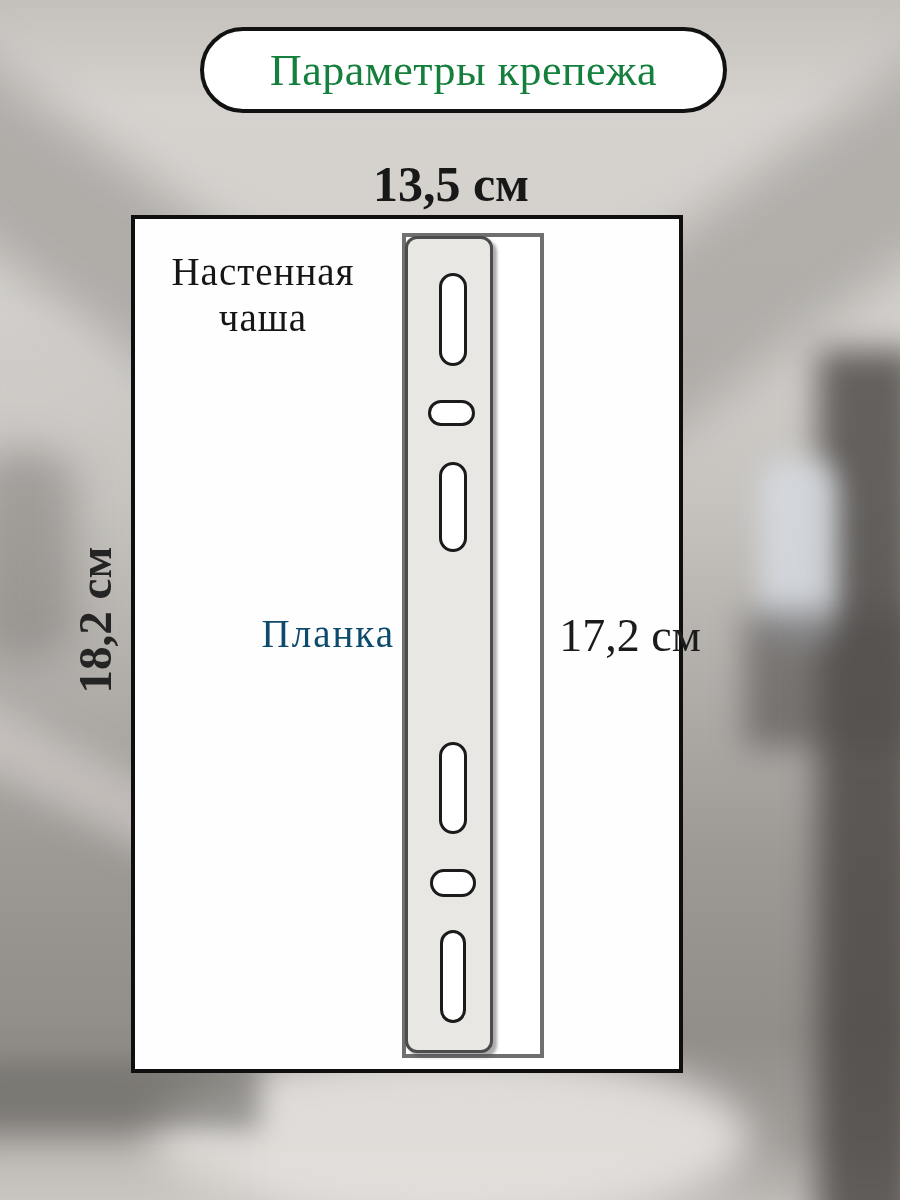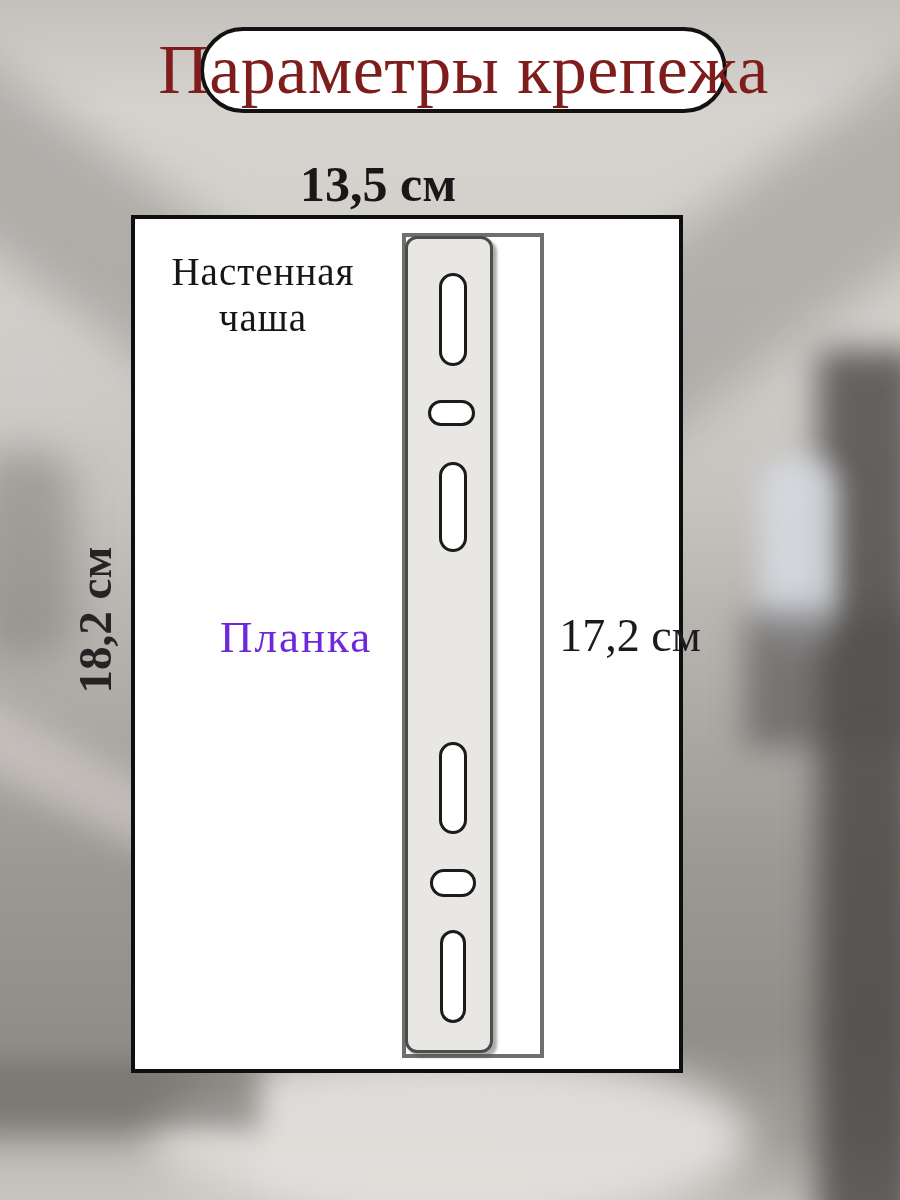--- a/index.html
+++ b/index.html
@@ -27,35 +27,35 @@
     transform:rotate(27deg);filter:blur(16px);}
   .bl-floor{left:150px;top:1048px;width:600px;height:180px;background:rgba(229,226,222,.92);
     filter:blur(20px);border-radius:50%;}
   .bl-floorband{left:-30px;top:1058px;width:290px;height:72px;background:rgba(104,101,97,.6);filter:blur(14px);}
   .bl-floorlight{left:-30px;top:1148px;width:270px;height:75px;background:rgba(211,207,203,.55);filter:blur(16px);}
 
   
   .title-pill{position:absolute;left:200px;top:27px;width:527px;height:86px;
     background:#ffffff;border:4px solid #121212;border-radius:46px;
     display:flex;align-items:center;justify-content:center;box-sizing:border-box;}
-  .title-pill span{font-size:70px;color:#7f1d1d;letter-spacing:.5px;white-space:nowrap;}
+  .title-pill span{font-size:44px;color:#15803d;letter-spacing:.5px;white-space:nowrap;}
 
   
-  .dim-top{position:absolute;left:300px;top:155px;width:302px;
+  .dim-top{position:absolute;left:300px;top:155px;width:302px;text-align:center;
     font-size:50px;font-weight:bold;color:#181818;}
   .dim-left{position:absolute;left:95px;top:620px;transform:translate(-50%,-50%) rotate(-90deg);
     font-size:47px;font-weight:bold;color:#242424;white-space:nowrap;}
 
   
   .diagram-box{position:absolute;left:131px;top:215px;width:552px;height:858px;
     background:#fefefe;border:4px solid #0f0f0f;box-sizing:border-box;}
   .label-wallcup{position:absolute;left:8px;top:30px;width:240px;text-align:center;
     font-size:39px;line-height:46px;letter-spacing:1px;color:#161616;}
-  .label-plank{position:absolute;left:85px;top:392px;width:175px;text-align:left;
-    font-size:45px;letter-spacing:2px;color:#6d28d9;}
+  .label-plank{position:absolute;left:85px;top:392px;width:175px;text-align:right;
+    font-size:39px;letter-spacing:2px;color:#0c4a6e;}
   .label-dim-plate{position:absolute;left:405px;top:390px;width:180px;text-align:center;
     font-size:46px;color:#1b1b1b;white-space:nowrap;}
 
   
   .wallcup-rect{position:absolute;left:267px;top:14px;width:142px;height:825px;
     background:#ffffff;border:4px solid #6f6f6f;box-sizing:border-box;}
   
   .plate{position:absolute;left:270px;top:17px;width:88px;height:817px;
     background:#e9e7e4;border:3px solid #4c4c4c;border-radius:12px;
     box-sizing:border-box;box-shadow:4px 4px 3px rgba(70,70,70,.45);}

